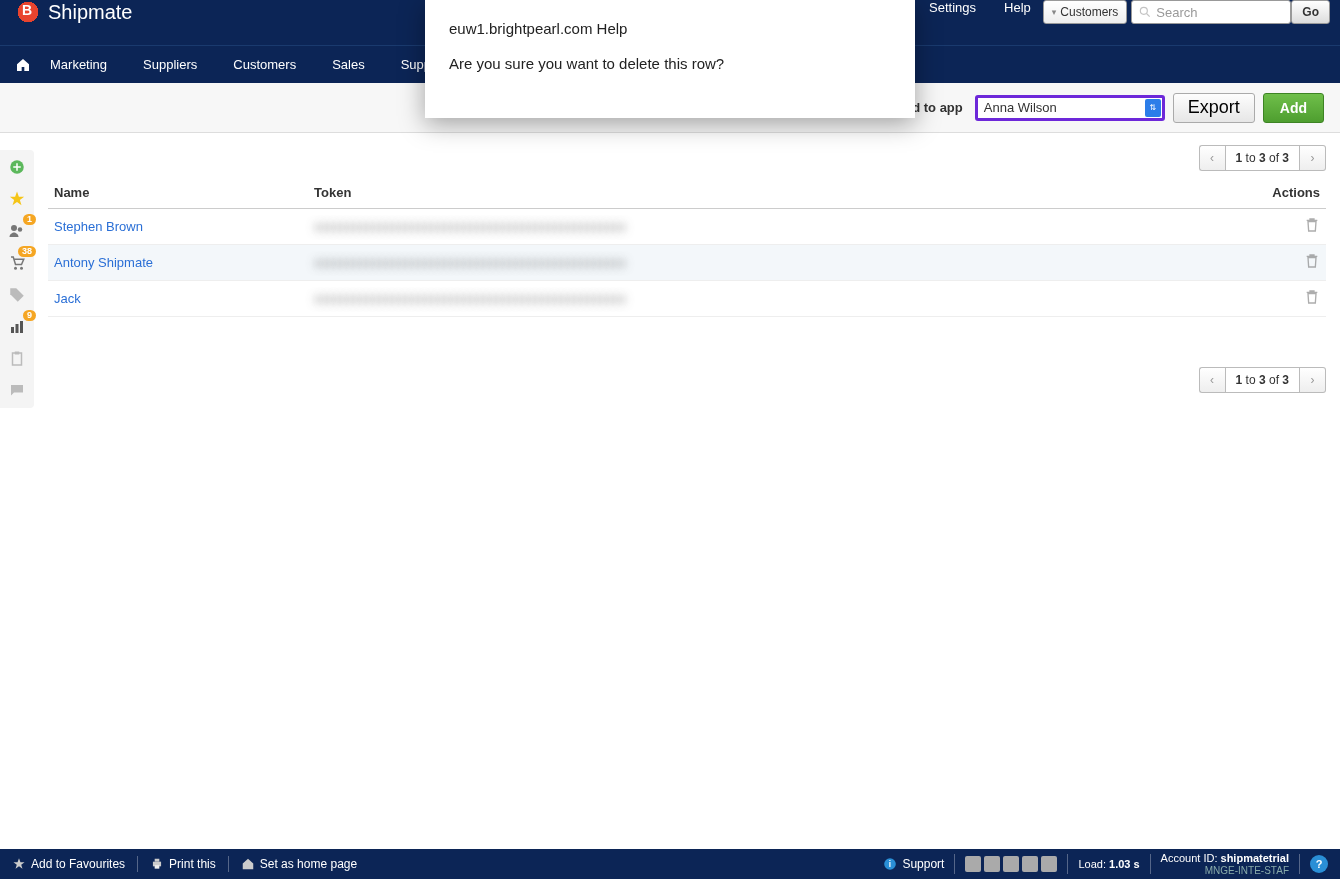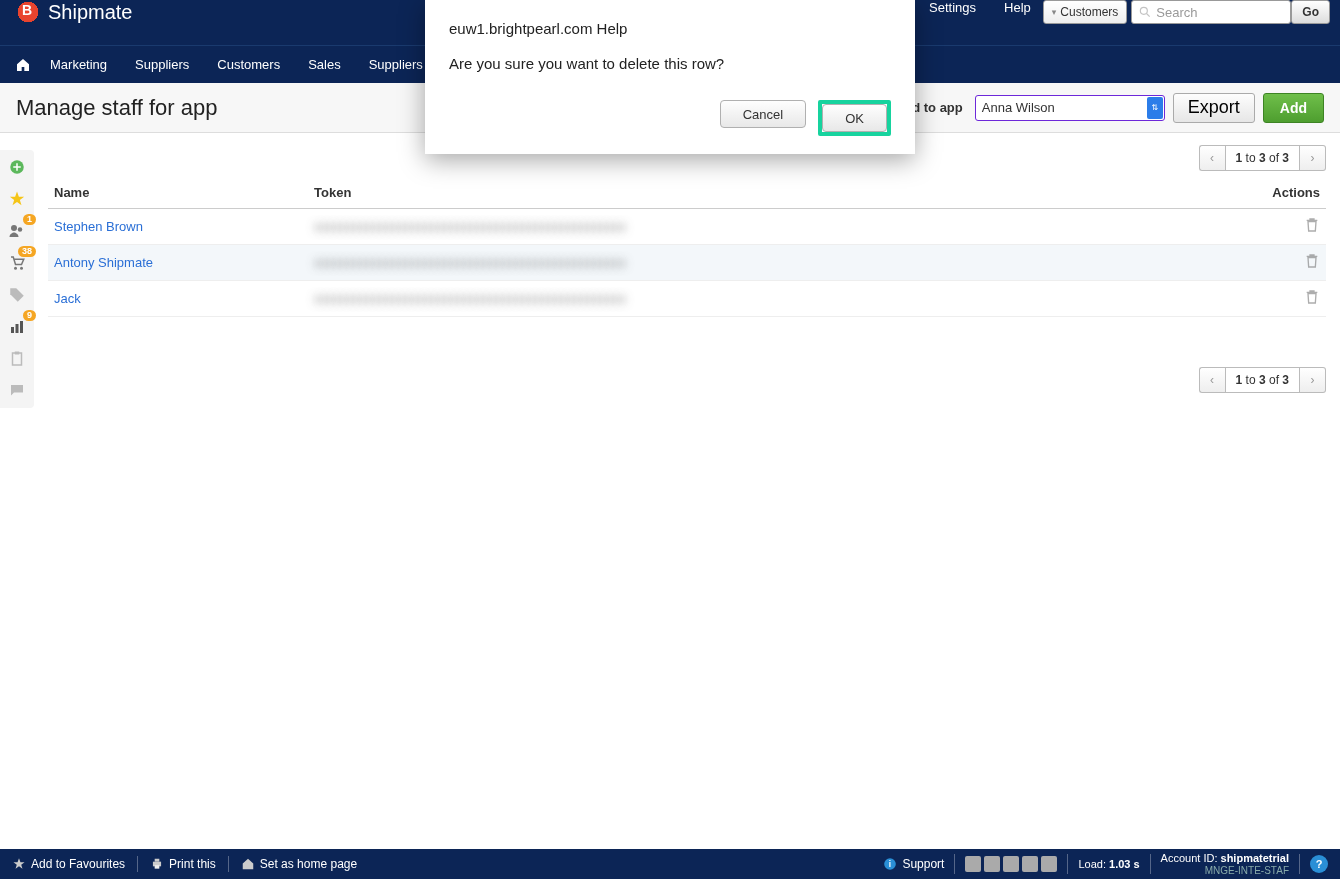--- a/index.html
+++ b/index.html
@@ -16,30 +16,30 @@
 .top-links span { cursor: pointer; }
 .search-dropdown { background: linear-gradient(#fff, #eee); border: 1px solid #999; border-radius: 3px; height: 24px; display: flex; align-items: center; padding: 0 8px; font-size: 12px; color: #333; gap: 4px; }
 .search-dropdown::before { content: "▾"; font-size: 9px; color: #888; }
 .search-input { background: #fff; border: 1px solid #999; border-radius: 3px; height: 24px; width: 160px; display: flex; align-items: center; padding: 0 6px; margin-left: 4px; color: #999; }
 .search-input svg { width: 14px; height: 14px; margin-right: 4px; opacity: .5; }
 .go-btn { background: linear-gradient(#fff, #ddd); border: 1px solid #999; border-radius: 3px; height: 24px; padding: 0 10px; font-size: 12px; font-weight: bold; color: #333; }
 
 
 .navbar { background: #0c2556; height: 38px; border-top: 1px solid #1a3a6e; display: flex; align-items: center; padding-left: 8px; }
 .home-icon-btn { width: 30px; display: flex; justify-content: center; }
-.nav-items { display: flex; gap: 4px; }
+.nav-items { display: flex; gap: 12px; }
 .nav-items span { color: #fff; font-size: 13px; padding: 0 12px; cursor: pointer; }
 
 
 .page-header { background: #f7f7f7; border-bottom: 1px solid #ddd; height: 50px; display: flex; align-items: center; padding: 0 16px; }
 .page-title { font-size: 22px; font-weight: 500; color: #222; }
 .page-header-spacer { flex: 1; }
 .page-header-right { display: flex; align-items: center; gap: 8px; }
 .add-label { font-size: 13px; color: #333; font-weight: 700; margin-right: 4px; }
-.select-user { background: #fff; border: 1px solid #6d28d9; border-radius: 3px; height: 26px; width: 190px; display: flex; align-items: center; padding: 0 6px; font-size: 13px; position: relative; }
+.select-user { background: #fff; border: 3px solid #6d28d9; border-radius: 3px; height: 26px; width: 190px; display: flex; align-items: center; padding: 0 6px; font-size: 13px; position: relative; }
 .select-user .chev { position: absolute; right: 1px; top: 1px; bottom: 1px; width: 16px; background: #2b7de9; border-radius: 2px; display: flex; align-items: center; justify-content: center; color: #fff; font-size: 8px; }
 .btn-export { background: linear-gradient(#fdfdfd, #e6e6e6); border: 1px solid #aaa; border-radius: 3px; height: 30px; padding: 0 14px; font-size: 18px; }
 .btn-add { background: linear-gradient(#6fbf4a, #4e9e2f); border: 1px solid #3d8424; border-radius: 3px; height: 30px; padding: 0 16px; color: #fff; font-size: 14px; font-weight: bold; }
 
 
 .quick-icons { position: absolute; left: 0; top: 150px; width: 34px; background: #f4f4f4; padding: 6px 0; display: flex; flex-direction: column; align-items: center; gap: 10px; border-radius: 0 4px 4px 0; }
 .qicon { width: 22px; height: 22px; display: flex; align-items: center; justify-content: center; position: relative; }
 .qicon svg { width: 18px; height: 18px; }
 .badge { position: absolute; top: -6px; right: -8px; background: #f5a623; color: #fff; font-size: 9px; font-weight: bold; padding: 1px 4px; border-radius: 8px; line-height: 1; }
 
@@ -124,21 +124,20 @@
     <span>Marketing</span>
     <span>Suppliers</span>
     <span>Customers</span>
     <span>Sales</span>
     <span>Suppliers</span>
     <span>Pur</span>
   </div>
 </div>
 
 <div class="page-header">
-  <div class="page-title">Manage staff for app</div>
   <div class="page-header-spacer"></div>
   <div class="page-header-right">
     <span class="add-label">o add to app</span>
     <div class="select-user">
       <span>Anna Wilson</span>
       <span class="chev">⇅</span>
     </div>
     <button class="btn-export">Export</button>
     <button class="btn-add">Add</button>
   </div>
@@ -246,26 +245,20 @@
     <div class="pg-info">
       <b>1</b>&nbsp;<span>to</span>&nbsp;<b>3</b>&nbsp;<span>of</span>&nbsp;<b>3</b>
     </div>
     <div class="pg-btn">›</div>
   </div>
 </div>
 
 <div class="dialog">
   <div class="dialog-title">euw1.brightpearl.com Help</div>
   <div class="dialog-msg">Are you sure you want to delete this row?</div>
-  <div class="dialog-actions">
-    <button class="dlg-btn">Cancel</button>
-    <span class="ok-wrap">
-      <button class="dlg-btn">OK</button>
-    </span>
-  </div>
 </div>
 
 <div class="footer">
   <div class="footer-left">
     <div class="fi">
       <svg width="14" height="14" viewBox="0 0 24 24">
           <path d="M12 2l2.5 7h7l-5.7 4.3 2.2 7L12 16l-6 4.3 2.2-7L2.5 9h7z" fill="#ccc"></path>
         </svg>
       <span>Add to Favourites</span>
     </div>

